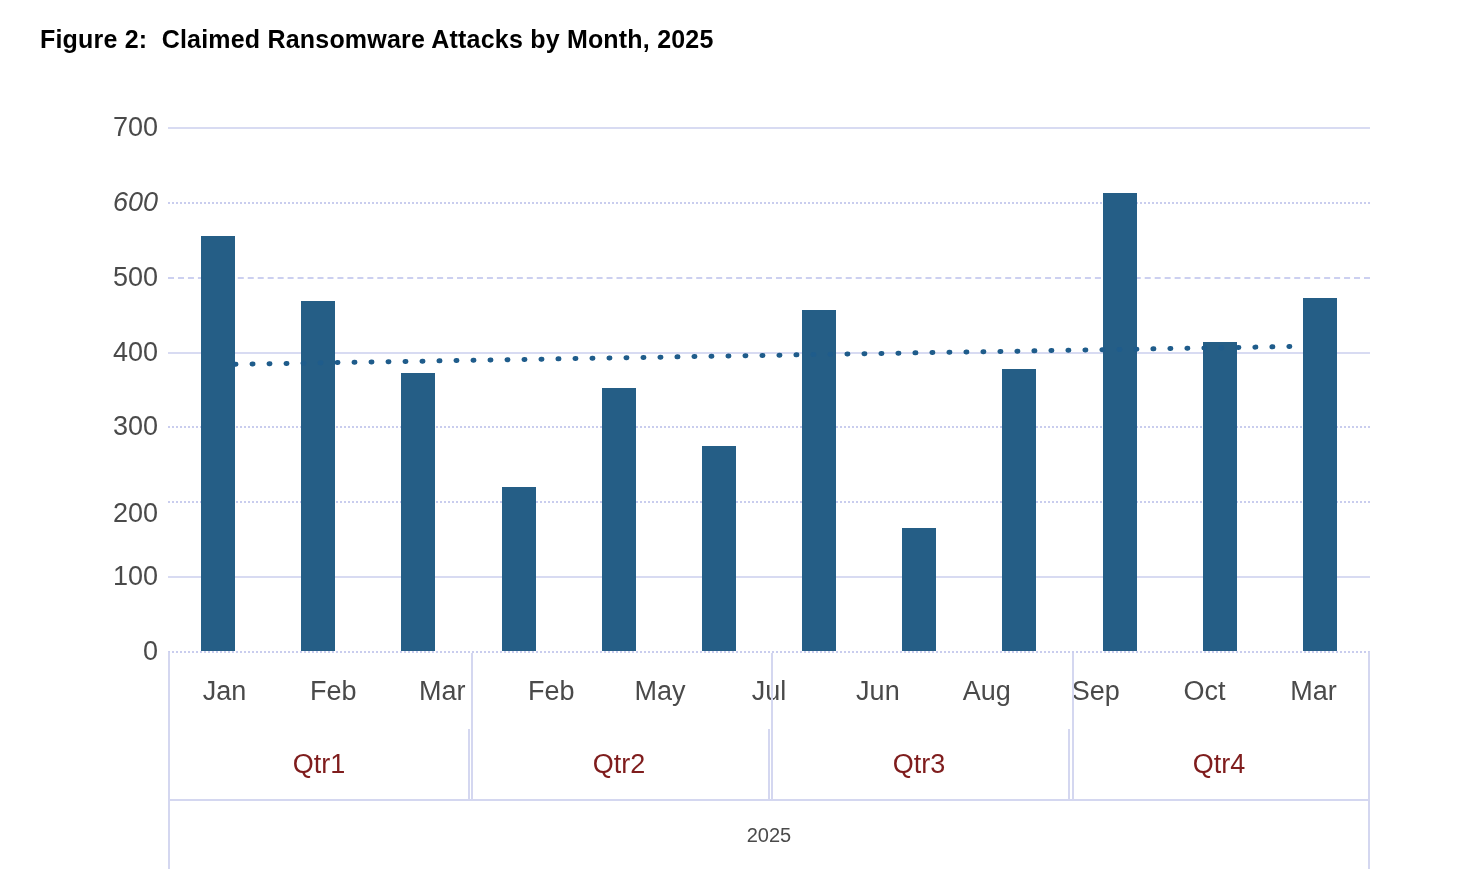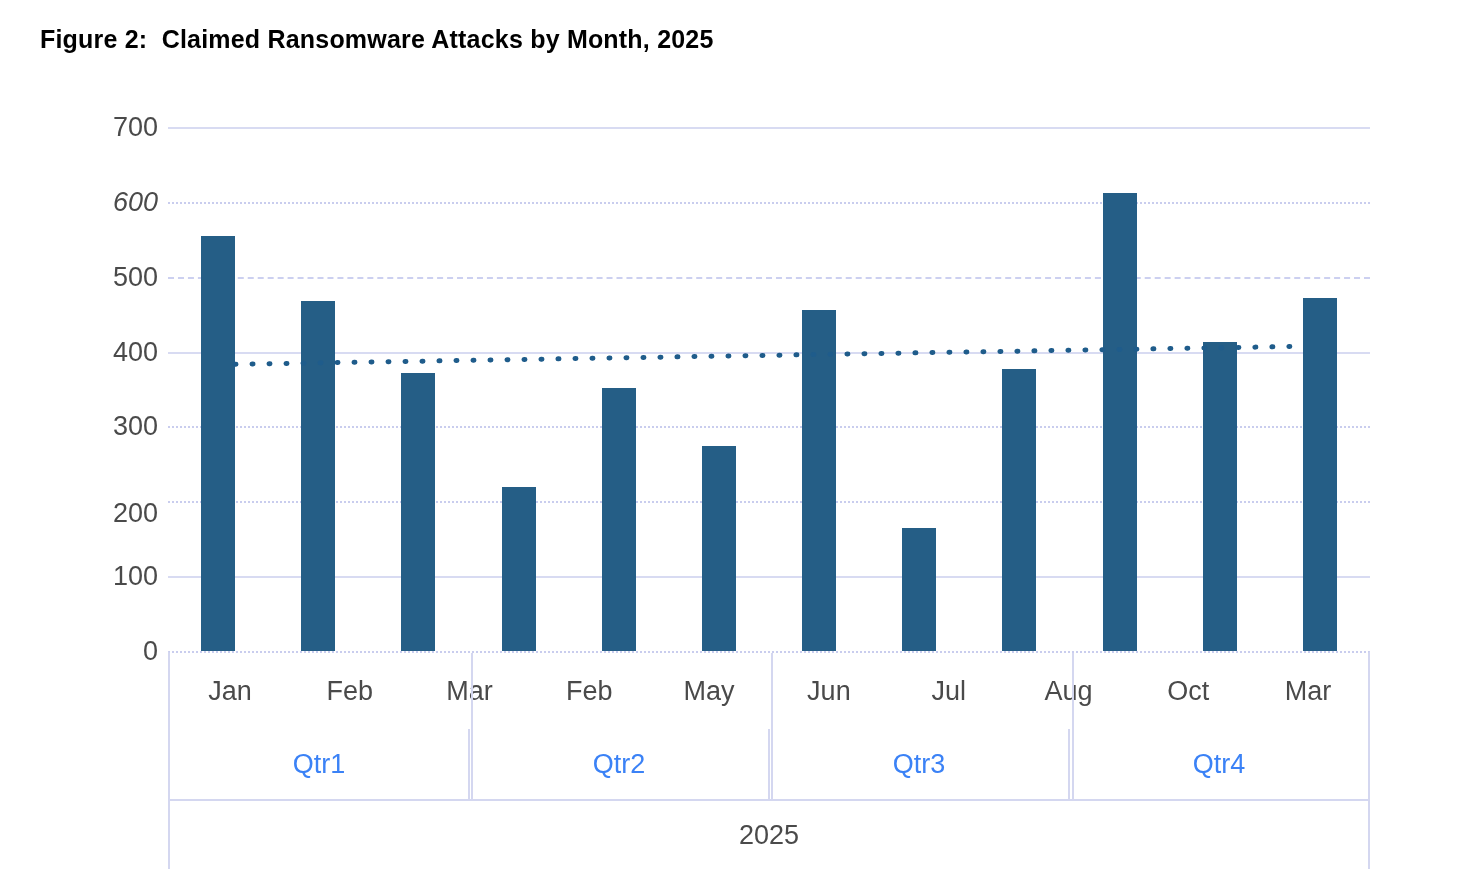--- a/index.html
+++ b/index.html
@@ -113,21 +113,21 @@
     width: 100%;
     height: 70px;
     display: flex;
   }
   .qtr-cell {
     flex: 1 1 0;
     display: flex;
     align-items: center;
     justify-content: center;
     font-size: 27px;
-    color: #3b82f6;
+    color: #7f1d1d;
     border-left: 2px solid #d4d7f0;
     box-sizing: border-box;
   }
   .qtr-cell:first-child { border-left: none; }
   #qtr-seps {
     position: absolute;
     left: 0; top: 0;
     width: 100%;
     height: 146px;
     pointer-events: none;
@@ -142,21 +142,21 @@
   #year-row {
     position: absolute;
     left: 0; top: 146px;
     width: 100%;
     height: 70px;
     display: flex;
     align-items: center;
     justify-content: center;
     border-top: 2px solid #d4d7f0;
     box-sizing: border-box;
-    font-size: 27px;
+    font-size: 20px;
     color: #4a4a4a;
   }
 </style>
 </head>
 <body>
 
 <div id="figure">
 
   <div id="fig-title">Figure 2:  Claimed Ransomware Attacks by Month, 2025</div>
 
@@ -201,23 +201,24 @@
     </svg>
   </div>
 
   <div id="cat-table">
     <div id="months-row">
         <div class="month-cell">Jan</div>
         <div class="month-cell">Feb</div>
         <div class="month-cell">Mar</div>
         <div class="month-cell">Feb</div>
         <div class="month-cell">May</div>
+        <div class="month-cell">Jul</div>
         <div class="month-cell">Jun</div>
-        <div class="month-cell">Jul</div>
         <div class="month-cell">Aug</div>
+        <div class="month-cell">Sep</div>
         <div class="month-cell">Oct</div>
         <div class="month-cell">Mar</div>
       </div>
     <div id="qtr-seps">
         <div class="qtr-sep" style="left: 300.5px;"></div>
         <div class="qtr-sep" style="left: 601px;"></div>
         <div class="qtr-sep" style="left: 901.5px;"></div>
       </div>
     <div id="qtr-row">
         <div class="qtr-cell">Qtr1</div>

